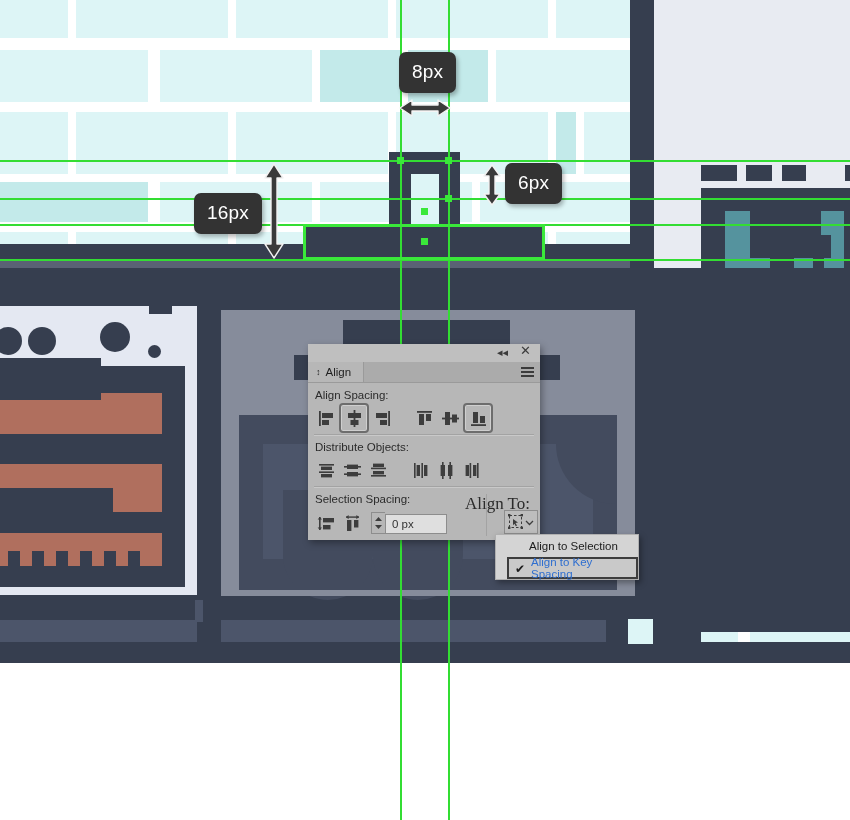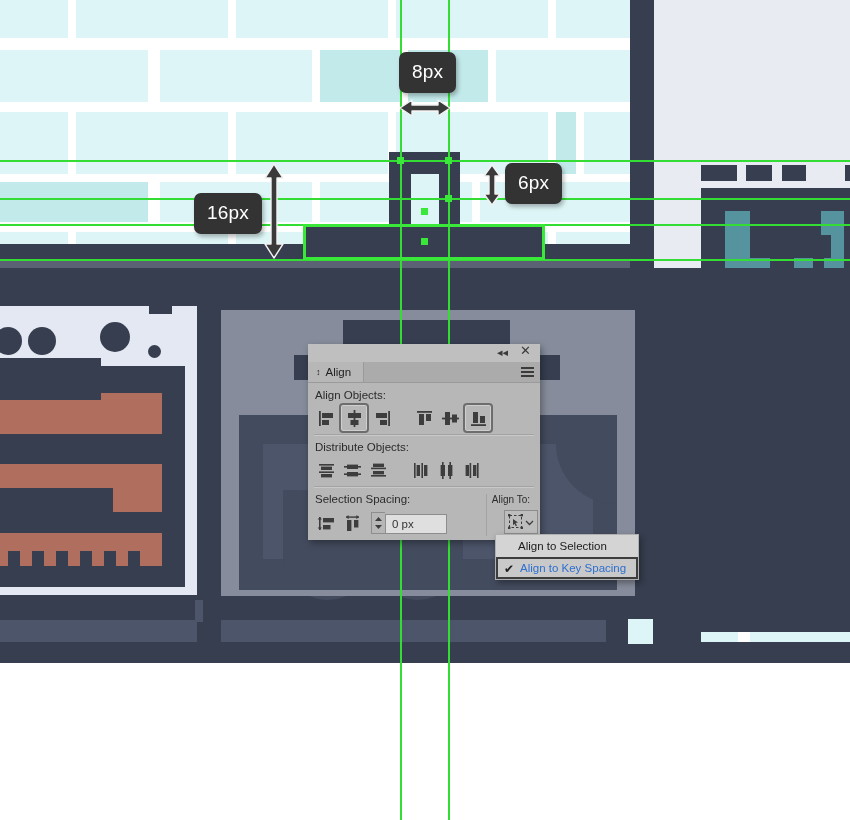--- a/index.html
+++ b/index.html
@@ -56,30 +56,30 @@
   .gap{width:16px;}
   .divider{height:1px;background:#a3a3a3;margin:2px 6px 4px 6px;border-bottom:1px solid #c9c9c9;}
   #spacing-row{display:flex;align-items:center;margin-left:5px;height:30px;}
   #spin{width:13px;height:20px;display:flex;flex-direction:column;justify-content:center;
         align-items:center;background:#b7b7b7;border:1px solid #8d8d8d;border-right:none;}
   #spinbox{display:flex;align-items:flex-end;}
   #spacing-input{width:62px;height:20px;background:#dfdfdf;border:1px solid #8d8d8d;
         font-size:11.5px;color:#333;display:flex;align-items:center;padding-left:6px;
         box-sizing:border-box;}
   #vsep{position:absolute;left:178px;top:494px;width:1px;height:42px;background:#a3a3a3;}
-  #alignto-label{position:absolute;right:10px;top:494px;font-size:10px;}
+  #alignto-label{position:absolute;right:10px;top:494px;font-size:17px;font-family:Liberation Serif, serif;}
   #alignto-btn{position:absolute;left:196px;top:510px;width:32px;height:22px;
         background:#bdbdbd;border:1px solid #8d8d8d;display:flex;align-items:center;
         justify-content:center;gap:1px;}
 
   
   #dropdown{position:absolute;left:495px;top:534px;width:142px;z-index:90;
       background:#d4d4d4;box-shadow:2px 3px 6px rgba(0,0,0,.35);
       border:1px solid #b0b0b0;font-size:11.5px;}
-  .mi{height:22px;display:flex;align-items:center;padding-left:22px;color:#1c1c1c;position:relative;}
+  .mi{height:22px;display:flex;align-items:center;padding-left:22px;color:#1c1c1c;position:relative;margin-left:11px;}
   .mi.active{color:#2f6fd0;background:#c9c9c9;border:2px solid #3d3d3d;
              box-sizing:border-box;height:22px;}
   .mi .chk{position:absolute;left:6px;top:3px;font-size:12px;color:#1c1c1c;}
 </style>
 </head>
 <body>
 
 <div id="canvas">
 
   <div id="brickzone">
@@ -229,21 +229,21 @@
       <span style="font-size:9px;">↕</span>
       <span>Align</span>
     </div>
     <div id="panel-menu">
       <i></i>
         <i></i>
         <i></i>
     </div>
   </div>
 
-  <div class="sect-label" style="margin-top:6px;">Align Objects:</div>
+  <div class="sect-label" style="margin-top:6px;">Align Spacing:</div>
   <div class="row">
     <div class="abtn">
       <svg width="19" height="19" viewBox="0 0 19 19">
           <g fill="#3d3d3d">
         <rect x="2" y="2" width="1.8" height="15"></rect>
             <rect x="5" y="4" width="11" height="5"></rect>
             <rect x="5" y="11" width="7" height="5"></rect>
       </g>
         </svg>
     </div>

